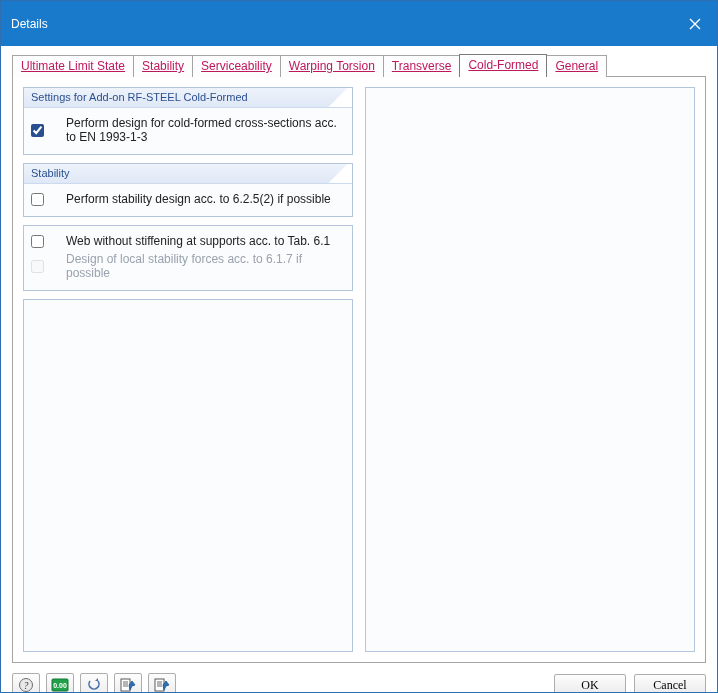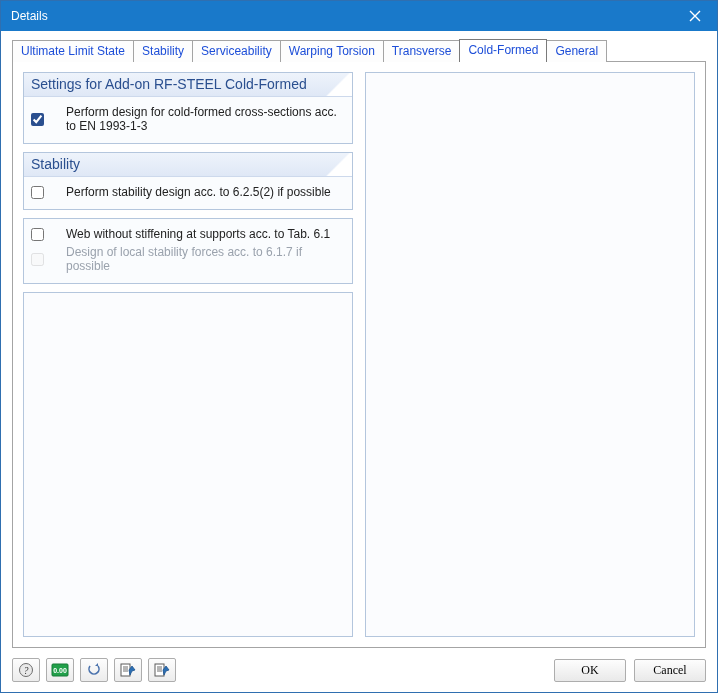--- a/index.html
+++ b/index.html
@@ -10,21 +10,21 @@
     background: #fff;
     width: 718px;
     height: 693px;
     overflow: hidden;
     border: 1px solid #2f6fb0;
   }
   
   .titlebar {
     background: #1979ca;
     color: #fff;
-    height: 30px;
+    height: 45px;
     display: flex;
     align-items: center;
     justify-content: space-between;
     padding: 0 0 0 10px;
     font-size: 12px;
   }
   .titlebar .title { }
   .titlebar .close {
     width: 44px;
     height: 30px;
@@ -49,23 +49,24 @@
     align-items: flex-end;
     position: relative;
     z-index: 2;
   }
   .tab {
     border: 1px solid #a4a4a4;
     border-bottom: none;
     padding: 3px 8px 4px;
     background: #fdfdfd;
     margin-right: -1px;
-    color: #1d4ed8;
+    color: #be185d;
     cursor: pointer;
     position: relative;
+    text-decoration: underline;
   }
   .tab.active {
     background: #fff;
     border-color: #7a7a7a;
     padding-bottom: 5px;
     z-index: 3;
   }
   .tab.active::after {
     content: "";
     position: absolute;
@@ -91,21 +92,21 @@
     gap: 8px;
   }
 
   
   .group {
     border: 1px solid #b4c6dd;
   }
   .group-header {
     background: linear-gradient(to bottom, #eef3fb, #dfe8f6);
     color: #2a4f8f;
-    font-size: 14px;
+    font-size: 11px;
     padding: 3px 7px 4px;
     border-bottom: 1px solid #cdd9ec;
     position: relative;
   }
   .group-header::after {
     content: "";
     position: absolute;
     right: 0;
     top: 0;
     bottom: 0;

